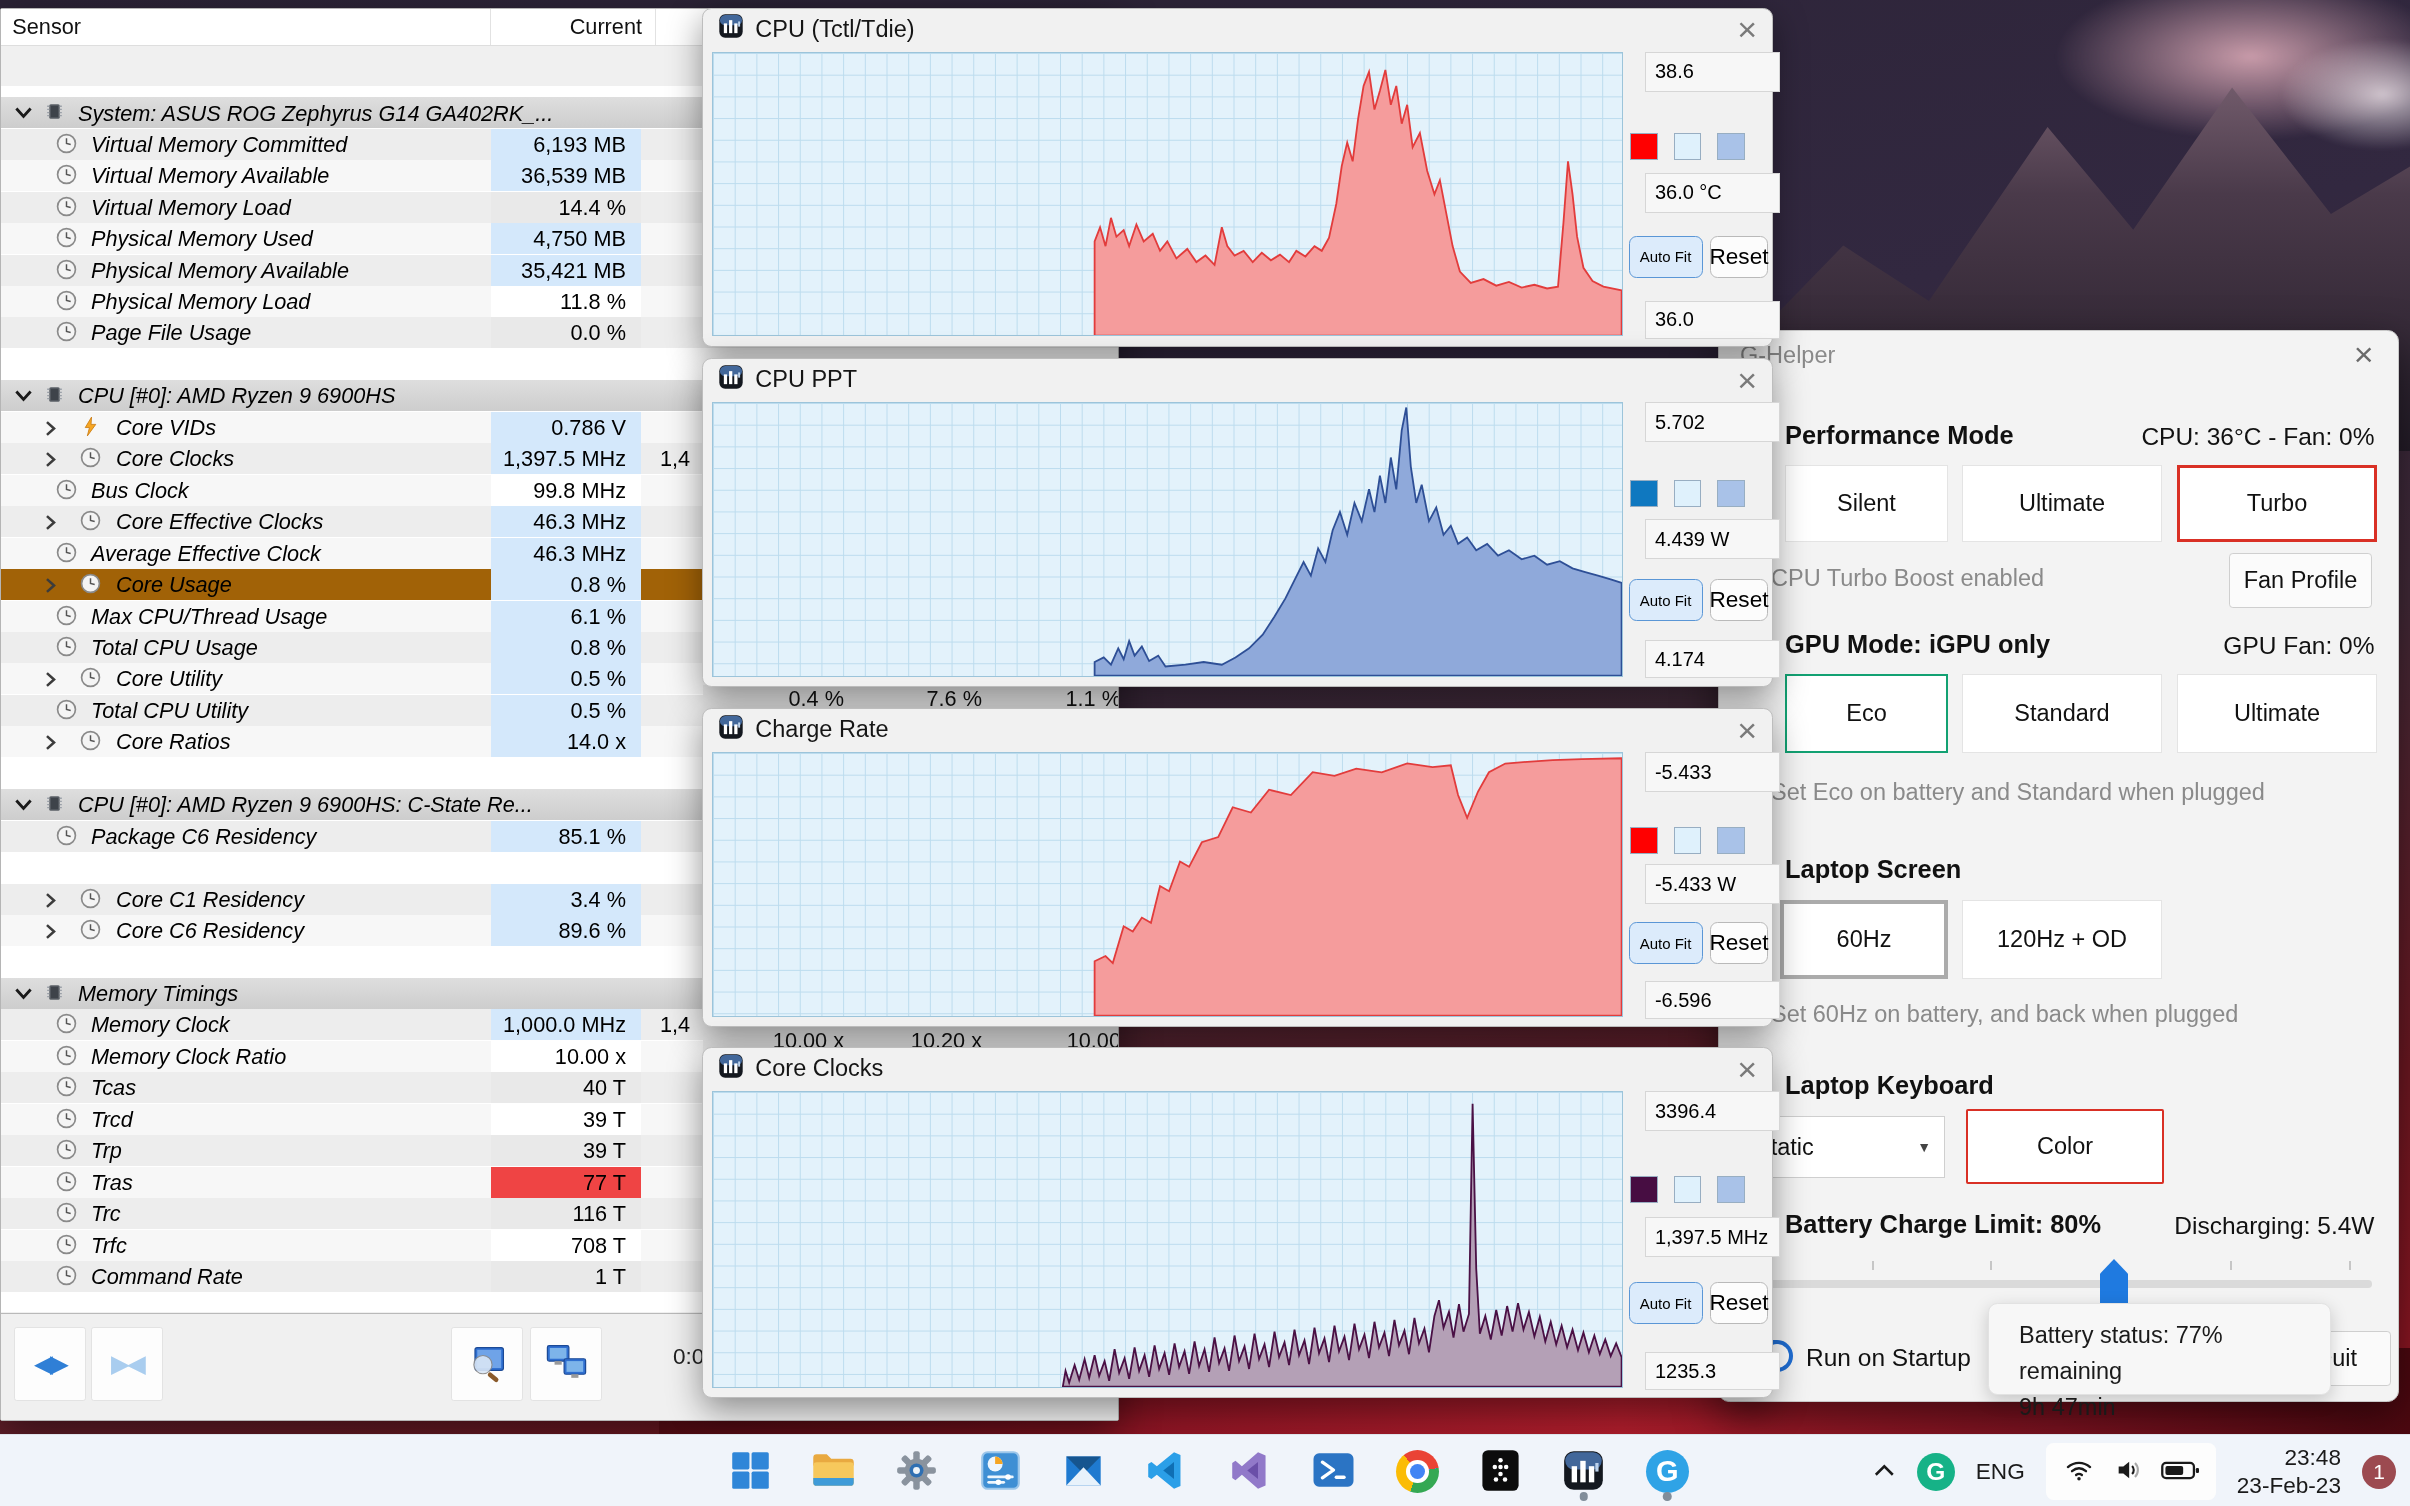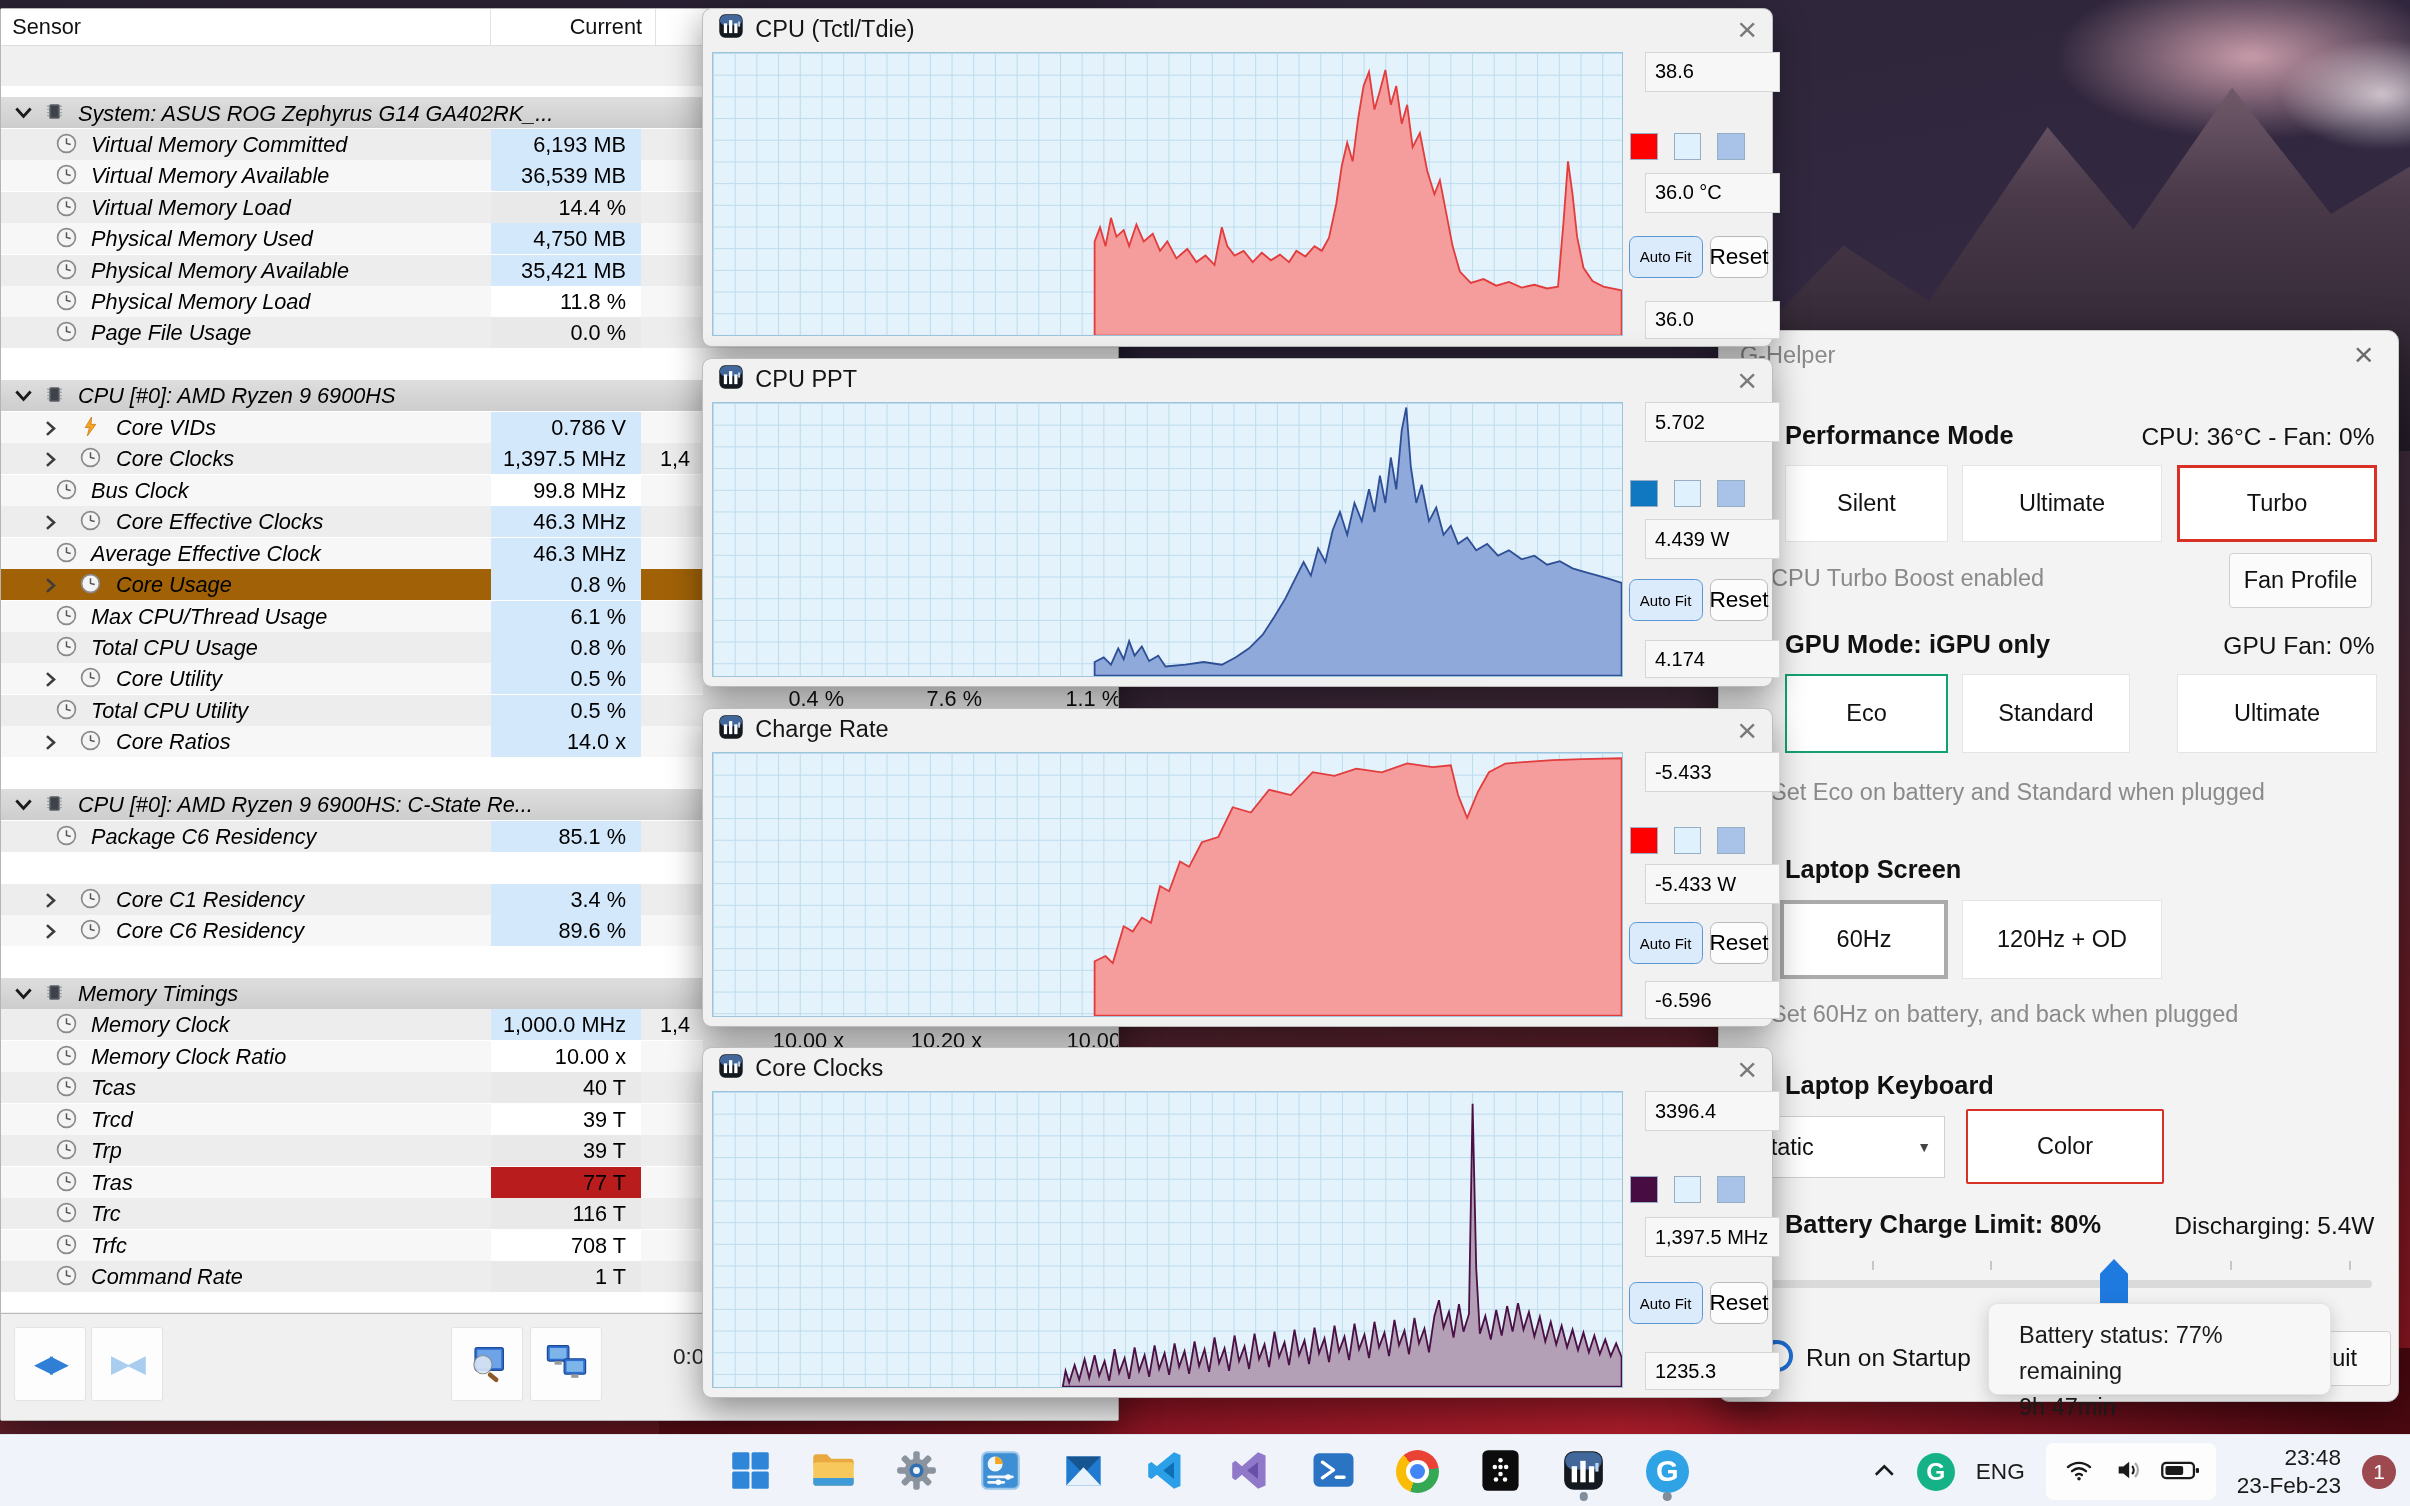--- a/index.html
+++ b/index.html
@@ -412,21 +412,21 @@
           </svg></span>
         <span class="lbl" style="left:90px">Trp</span>
         <span class="val" style="background:#e9e9e9">39 T</span>
       </div>
       <div class="hw-row" style="top: 1081px; background: rgb(247, 247, 247);">
         <span style="position:absolute;left:55px;top:4.7px"><svg width="21" height="21" viewBox="0 0 20 20">
             <circle cx="10" cy="10" r="8.5" fill="#f4f4f4" stroke="#8a8a8a" stroke-width="1.6"></circle>
             <path d="M10 5 v5 l4 1" stroke="#555" stroke-width="1.4" fill="none"></path>
           </svg></span>
         <span class="lbl" style="left:90px">Tras</span>
-        <span class="val" style="background:#b91c1c">77 T</span>
+        <span class="val" style="background:#ef4444">77 T</span>
       </div>
       <div class="hw-row" style="top: 1112px; background: rgb(237, 237, 237);">
         <span style="position:absolute;left:55px;top:4.7px"><svg width="21" height="21" viewBox="0 0 20 20">
             <circle cx="10" cy="10" r="8.5" fill="#f4f4f4" stroke="#8a8a8a" stroke-width="1.6"></circle>
             <path d="M10 5 v5 l4 1" stroke="#555" stroke-width="1.4" fill="none"></path>
           </svg></span>
         <span class="lbl" style="left:90px">Trc</span>
         <span class="val" style="background:#e9e9e9">116 T</span>
       </div>
       <div class="hw-row" style="top: 1144px; background: rgb(247, 247, 247);">
@@ -520,21 +520,21 @@
   <span class="abs" style="left:25.4px;top:301px">
     <svg width="28" height="28" viewBox="0 0 24 24">
         <rect x="4" y="5" width="16" height="14" rx="2" fill="none" stroke="#222" stroke-width="2.2"></rect>
         <circle cx="12" cy="12" r="3.4" fill="none" stroke="#222" stroke-width="2"></circle>
       </svg></span>
   <span class="abs gh-h" style="left:66px;top:299px">GPU Mode: iGPU only</span>
   <span class="abs gh-status" style="right:23.5px;top:301px">GPU Fan: 0%</span>
   <div class="gh-btn sel-green" style="left:66px;top:343px;width:163px;height:79px">
       <span>Eco</span>
     </div>
-  <div class="gh-btn" style="left:243px;top:343px;width:168px;height:79px">
+  <div class="gh-btn" style="left:243px;top:343px;width:200px;height:79px">
       <span>Standard</span>
     </div>
   <div class="gh-btn" style="left:458px;top:343px;width:200px;height:79px">
       <span>Ultimate</span>
     </div>
   <span class="abs gh-note" style="left:52px;top:448px">Set Eco on battery and Standard when plugged</span>
 
   <span class="abs" style="left:25.4px;top:525px">
     <svg width="28" height="28" viewBox="0 0 24 24">
         <rect x="3" y="4" width="18" height="12" rx="1.5" fill="none" stroke="#222" stroke-width="2.2"></rect>

